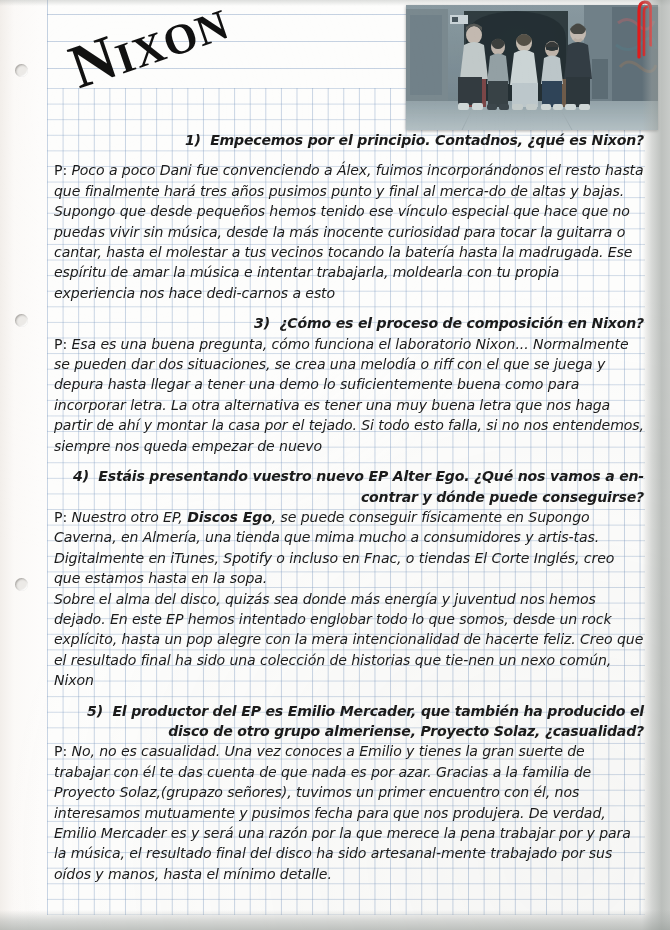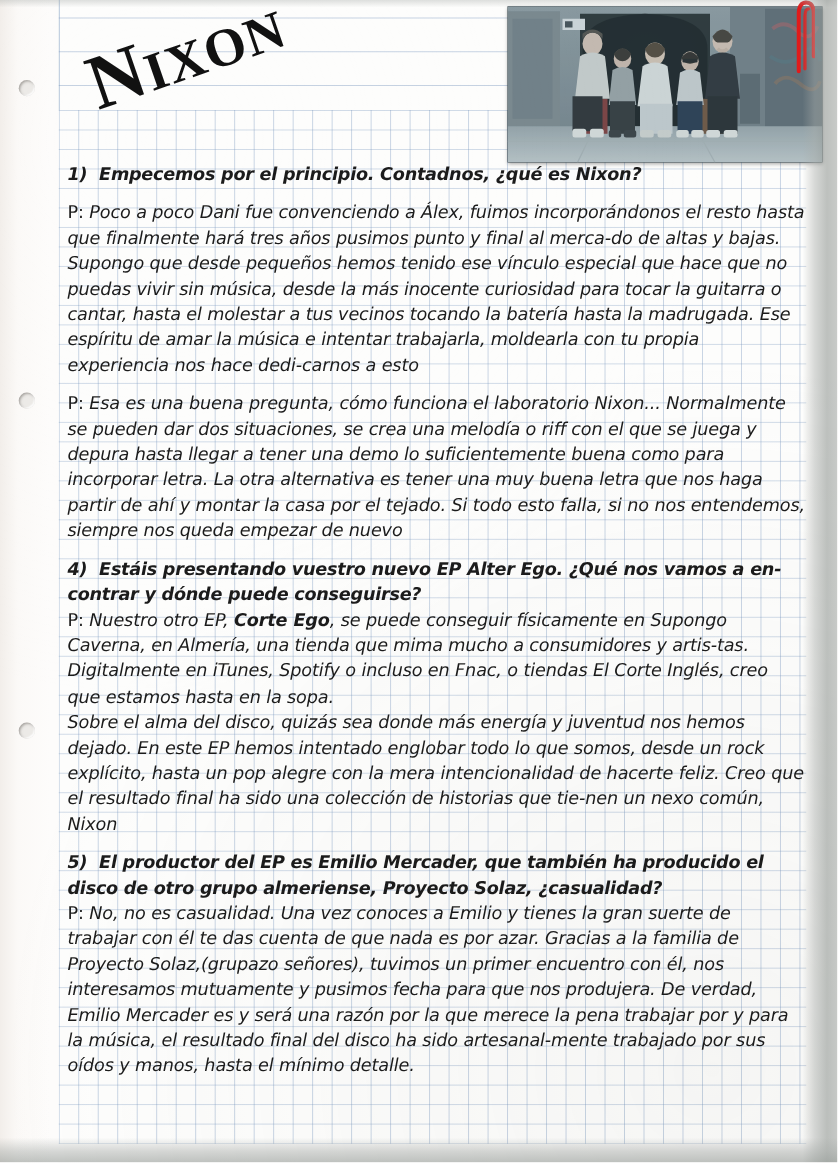--- a/index.html
+++ b/index.html
@@ -164,20 +164,21 @@
     letter-spacing: -0.15px;
   }
   .qa { margin-bottom: 10px; }
   .qa:last-child { margin-bottom: 0; }
 
   .question {
     font-weight: bold;
     font-style: italic;
     letter-spacing: -0.2px;
     margin: 0 0 0 0;
+    text-align: right;
   }
   .answer {
     font-style: italic;
     margin: 0;
     letter-spacing: -0.1px;
   }
   .answer b { font-weight: bold; }
   .speaker { font-style: normal; font-weight: normal; }
 
   
@@ -320,29 +321,33 @@
         <span>1)</span>&nbsp;
         <span>Empecemos por el principio. Contadnos, ¿qué es Nixon?</span>
       </p>
     </div>
 
     <div class="qa">
       <p class="answer"><span class="speaker">P:</span><span> Poco a poco Dani fue convenciendo a Álex, fuimos incorporándonos el resto hasta que finalmente hará tres años pusimos punto y final al merca-do de altas y bajas. Supongo que desde pequeños hemos tenido ese vínculo especial que hace que no puedas vivir sin música, desde la más inocente curiosidad para tocar la guitarra o cantar, hasta el molestar a tus vecinos tocando la batería hasta la madrugada. Ese espíritu de amar la música e intentar trabajarla, moldearla con tu propia experiencia nos hace dedi-carnos a esto</span></p>
     </div>
 
     <div class="qa">
+      <p class="question">
+        <span>3)</span>&nbsp;
+        <span>¿Cómo es el proceso de composición en Nixon?</span>
+      </p>
       <p class="answer"><span class="speaker">P:</span><span> Esa es una buena pregunta, cómo funciona el laboratorio Nixon... Normalmente se pueden dar dos situaciones, se crea una melodía o riff con el que se juega y depura hasta llegar a tener una demo lo suficientemente buena como para incorporar letra. La otra alternativa es tener una muy buena letra que nos haga partir de ahí y montar la casa por el tejado. Si todo esto falla, si no nos entendemos, siempre nos queda empezar de nuevo</span></p>
     </div>
 
     <div class="qa">
       <p class="question">
         <span>4)</span>&nbsp;
         <span>Estáis presentando vuestro nuevo EP Alter Ego. ¿Qué nos vamos a en-contrar y dónde puede conseguirse?</span>
       </p>
-      <p class="answer"><span class="speaker">P:</span><span> Nuestro otro EP, </span><b>Corte Ego</b><span>, se puede conseguir físicamente en Supongo Caverna, en Almería, una tienda que mima mucho a consumidores y artis-tas. Digitalmente en iTunes, Spotify o incluso en Fnac, o tiendas El Corte Inglés, creo que estamos hasta en la sopa.</span></p>
+      <p class="answer"><span class="speaker">P:</span><span> Nuestro otro EP, </span><b>Discos Ego</b><span>, se puede conseguir físicamente en Supongo Caverna, en Almería, una tienda que mima mucho a consumidores y artis-tas. Digitalmente en iTunes, Spotify o incluso en Fnac, o tiendas El Corte Inglés, creo que estamos hasta en la sopa.</span></p>
       <p class="answer">Sobre el alma del disco, quizás sea donde más energía y juventud nos hemos dejado. En este EP hemos intentado englobar todo lo que somos, desde un rock explícito, hasta un pop alegre con la mera intencionalidad de hacerte feliz.  Creo que el resultado final ha sido una colección de historias que tie-nen un nexo común, Nixon</p>
     </div>
 
     <div class="qa">
       <p class="question">
         <span>5)</span>&nbsp;
         <span>El productor del EP es Emilio Mercader, que también ha producido el disco de otro grupo almeriense, Proyecto Solaz, ¿casualidad?</span>
       </p>
       <p class="answer"><span class="speaker">P:</span><span> No, no es casualidad. Una vez conoces a Emilio y tienes la gran suerte de trabajar con él te das cuenta de que nada es por azar. Gracias a la familia de Proyecto Solaz,(grupazo señores), tuvimos un primer encuentro con él, nos interesamos mutuamente y pusimos fecha para que nos produjera. De verdad, Emilio Mercader es y será una razón por la que merece la pena trabajar por y para la música, el resultado final del disco ha sido artesanal-mente trabajado por sus oídos y manos, hasta el mínimo detalle.</span></p>
     </div>

